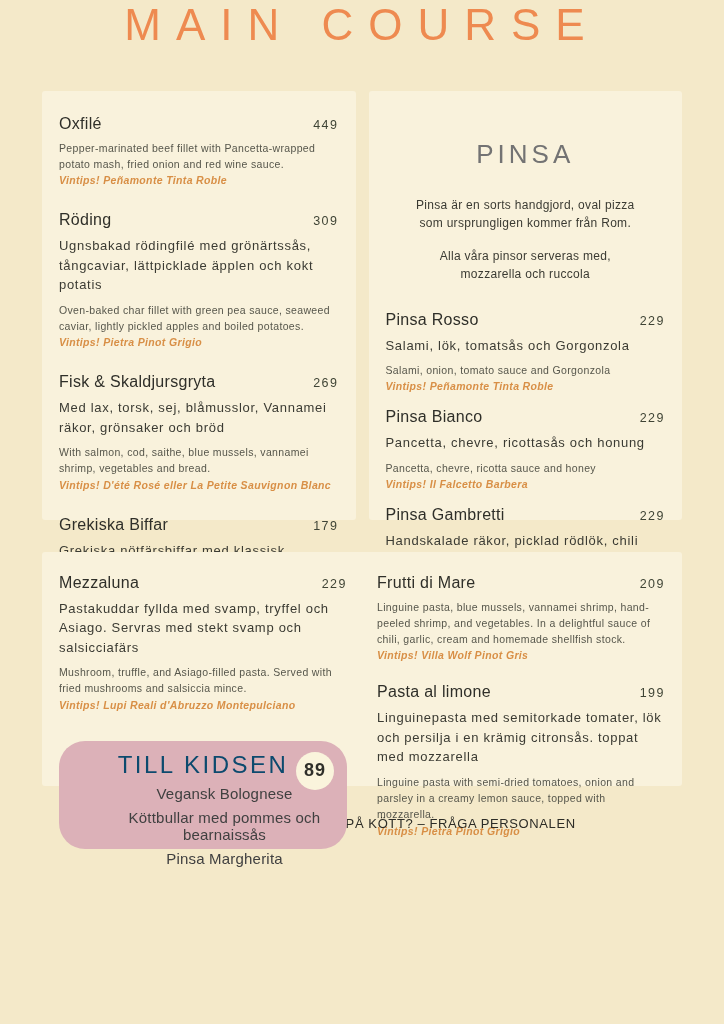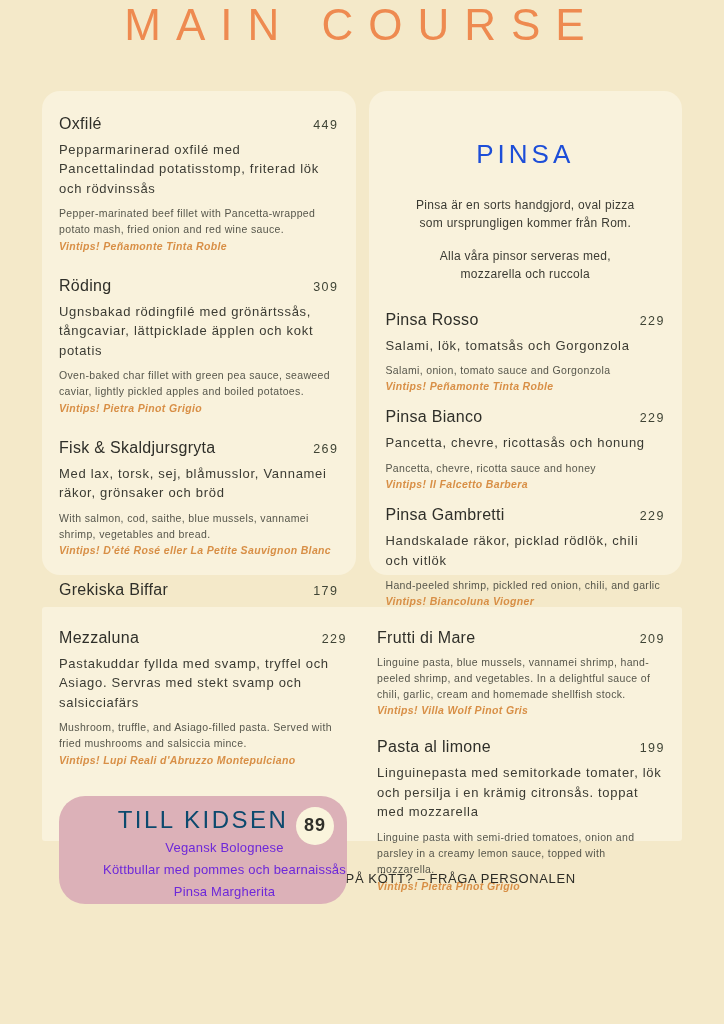--- a/index.html
+++ b/index.html
@@ -15,50 +15,50 @@
     color:#ee8a50; line-height:1.15; white-space:nowrap;
   }
   .content {
     margin:40px 42px 0;
     display:grid; grid-template-columns:1fr 1fr;
     column-gap:13px; row-gap:32px;
   }
   .card {
     background:#f9f2dc; border-radius:3px; box-sizing:border-box;
   }
-  .card.top { height:484px; padding:24px 17px;border-radius:18px; }
+  .card.top { height:429px; padding:24px 17px; }
   .card.bottom {
     grid-column:1 / 3; height:234px; padding:22px 17px;
     display:grid; grid-template-columns:1fr 1fr; column-gap:30px;
   }
   .items-col { display:flex; flex-direction:column; gap:25px; }
   .item-head { display:flex; justify-content:space-between; align-items:baseline; margin-bottom:7px; }
   .item-name { font-size:16px; letter-spacing:0.3px; color:#2f2f29; }
   .item-price { font-size:12.5px; letter-spacing:1.5px; color:#3f4435; }
   .item-sv { font-size:13px; line-height:1.5; letter-spacing:0.7px; color:#3b3b33; margin:0 0 7px; }
   .item-en { font-size:10.5px; line-height:1.55; letter-spacing:0.35px; color:#56564b; margin:0 0 2px; }
   .item-wine { font-size:10.5px; letter-spacing:0.35px; color:#d88f46; margin:0; font-style:italic; font-weight:600; }
   
   .pinsa-heading {
     text-align:center; margin:24px 0 0; font-size:26px; font-weight:400;
-    letter-spacing:4px; color:#1d4ed8;
+    letter-spacing:4px; color:#737373;
   }
   .pinsa-intro {
     text-align:center; font-size:12px; line-height:1.5; letter-spacing:0.3px;
     color:#3b3b33; margin:26px auto 0; width:82%;
   }
   .pinsa-intro.second { margin-top:15px; width:75%; }
   .pinsa-items { margin-top:28px; display:flex; flex-direction:column; gap:16px; }
   
   .kids-box {
     margin-top:30px; height:108px; border-radius:26px; background:#dcb1b8;
     position:relative; text-align:center; padding-top:8px; box-sizing:border-box;
   }
   .kids-heading { font-size:24px; font-weight:400; letter-spacing:2.5px; color:#0c4a6e; margin:2px 0 6px; }
-  .kids-dish { font-size:13px; letter-spacing:0.2px; color:#6d28d9; margin:0 0 7px;padding-left:43px; }
+  .kids-dish { font-size:15px; letter-spacing:0.2px; color:#404040; margin:0 0 7px;padding-left:43px; }
   .kids-price-circle {
     position:absolute; top:11px; right:13px; width:38px; height:38px; border-radius:50%;
     background:#faf4dc; display:flex; align-items:center; justify-content:center;
     font-size:18px; font-weight:700; letter-spacing:1px; color:#2f2f29;
   }
   .footer {
     text-align:center; margin-top:30px; font-size:13px; letter-spacing:0.6px; color:#2c2c26;
   }
   .footer b { font-weight:700; }
 </style>
@@ -71,21 +71,20 @@
 
   <div class="content">
 
     <div class="card top items-col">
 
       <div class="item">
         <div class="item-head">
           <span class="item-name">Oxfilé</span>
           <span class="item-price">449</span>
         </div>
-        <p class="item-sv">Pepparmarinerad oxfilé med Pancettalindad potatisstomp, friterad lök och rödvinssås</p>
         <p class="item-en">Pepper-marinated beef fillet with Pancetta-wrapped potato mash, fried onion and red wine sauce.</p>
         <p class="item-wine">Vintips! Peñamonte Tinta Roble</p>
       </div>
 
       <div class="item">
         <div class="item-head">
           <span class="item-name">Röding</span>
           <span class="item-price">309</span>
         </div>
         <p class="item-sv">Ugnsbakad rödingfilé med grönärtssås, tångcaviar, lättpicklade äpplen och kokt potatis</p>

